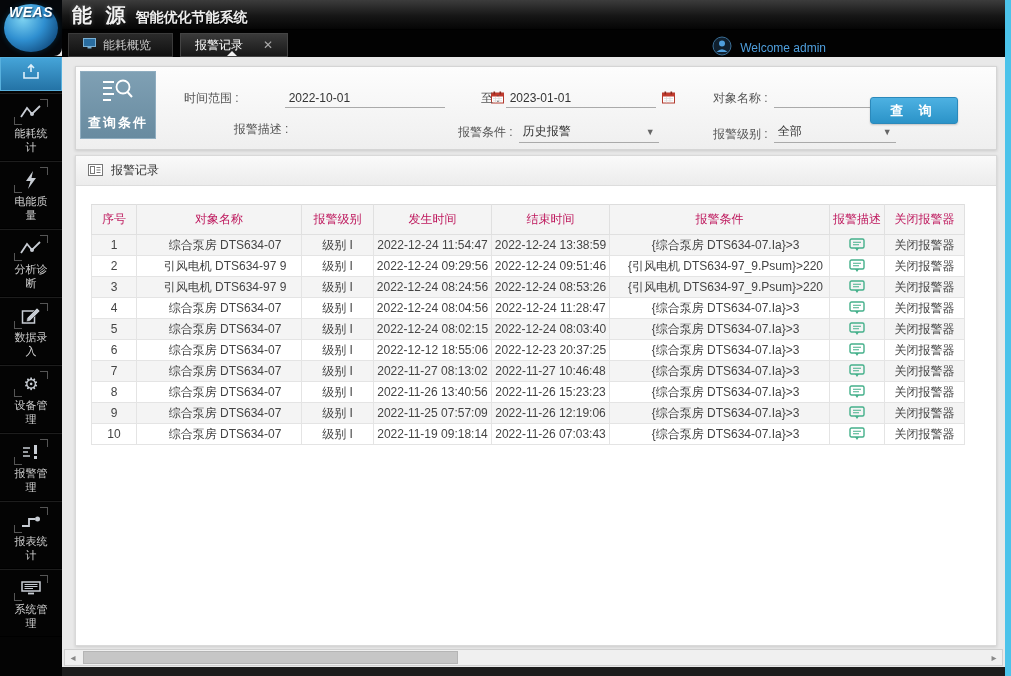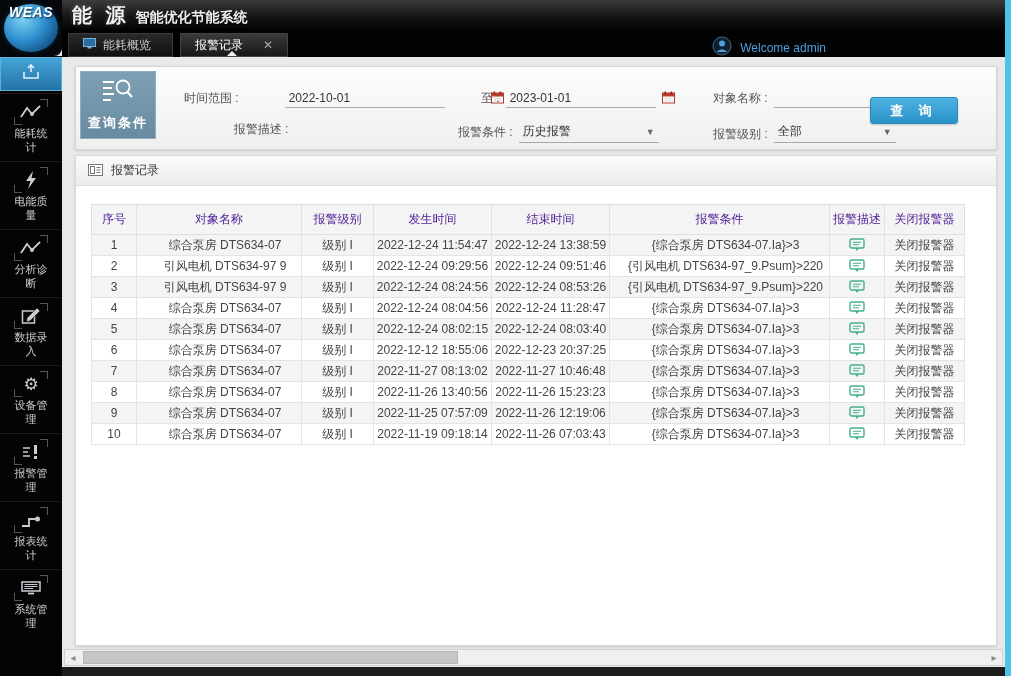--- a/index.html
+++ b/index.html
@@ -80,21 +80,21 @@
     background:#fff; border:1px solid #d9d9d9; box-shadow:0 1px 3px #0002; }
   .section-bar { height:30px; background:linear-gradient(#fafafa,#ececec); border-bottom:1px solid #ddd;
     display:flex; align-items:center; gap:8px; padding-left:12px; }
   .section-title { font-size:12px; color:#333; }
 
   table.alarm { border-collapse:collapse; table-layout:fixed; margin:18px 0 0 15px; width:873px;
     font-size:12px; }
   table.alarm col.c-no{width:45px} col.c-name{width:165px} col.c-level{width:72px}
   col.c-start{width:118px} col.c-end{width:118px} col.c-cond{width:220px}
   col.c-desc{width:55px} col.c-close{width:80px}
-  table.alarm th { height:30px; font-weight:normal; color:#4c1d95; background:#f4f4f4;
+  table.alarm th { height:30px; font-weight:normal; color:#be185d; background:#f4f4f4;
     border:1px solid #e0e0e0; border-top:1px solid #ddd; }
   table.alarm td { height:21px; border:1px solid #e4e4e4; color:#444; text-align:center;
     white-space:nowrap; overflow:hidden; }
   table.alarm tr:nth-child(odd) td { background:#f4f4f4; }
   table.alarm tr:nth-child(even) td { background:#fff; }
   td.cell-name, td.cell-cond { text-align:left; padding-left:12px; color:#555; }
   td.cell-close { color:#c9c9c9; cursor:pointer; }
   .comment-btn { display:inline-flex; cursor:pointer; vertical-align:middle; }
 
   

